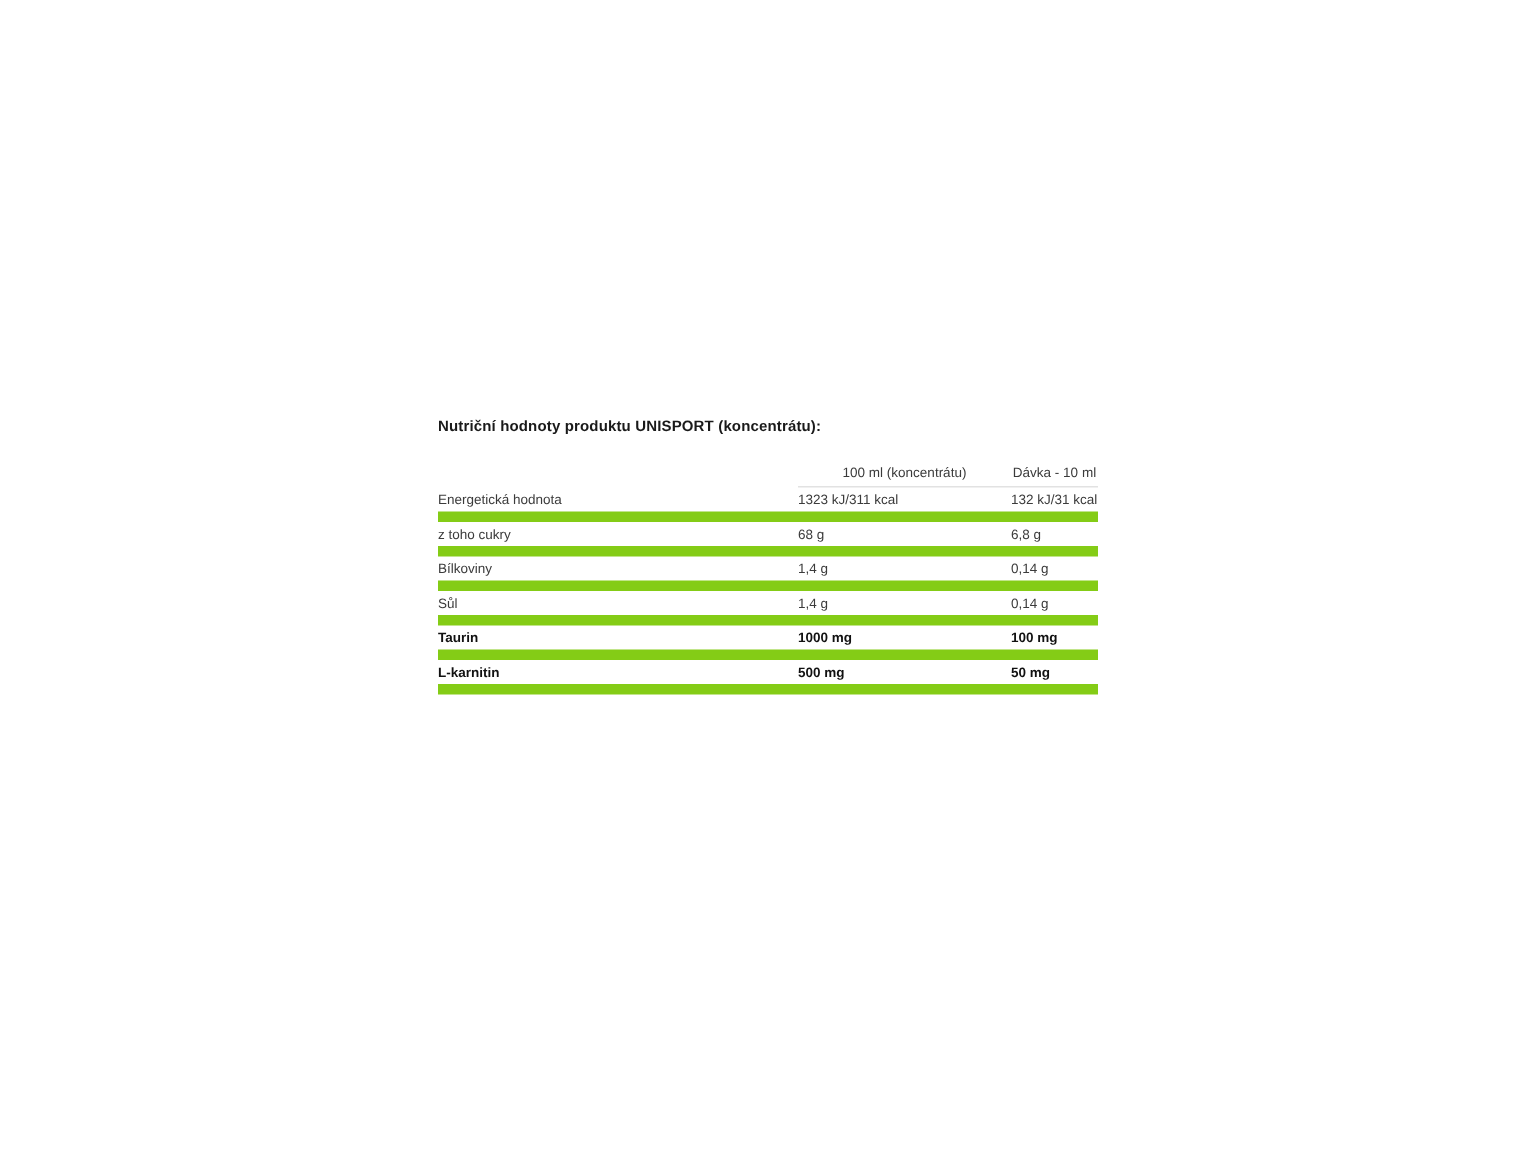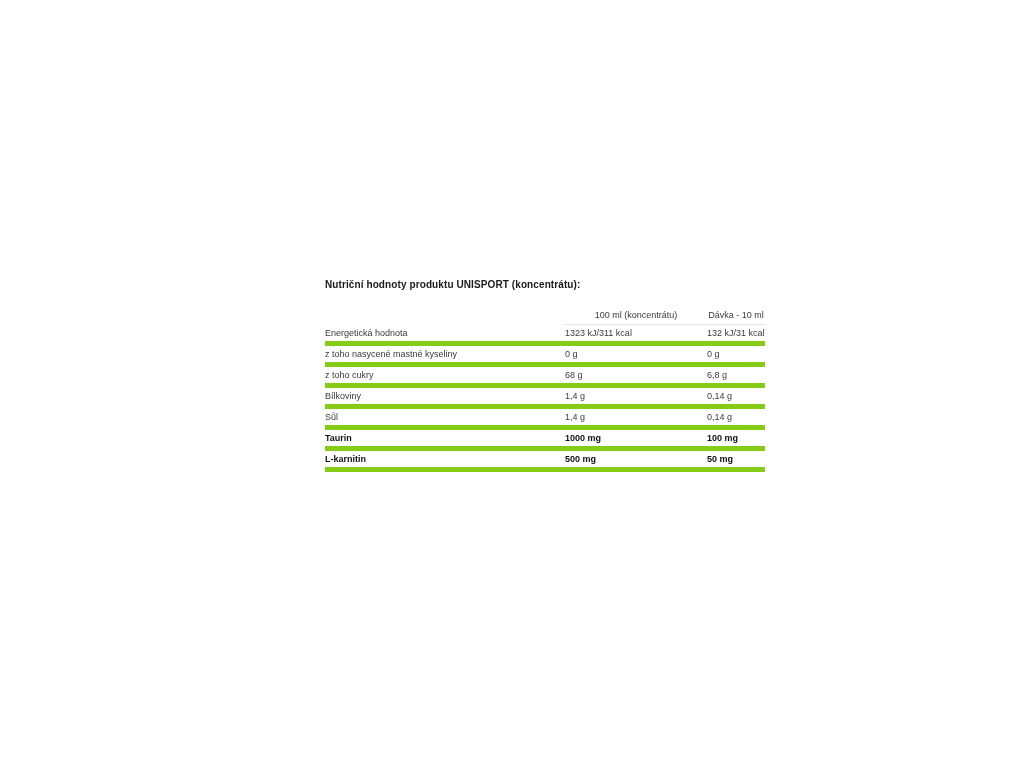--- a/index.html
+++ b/index.html
@@ -14,21 +14,20 @@
     color: #333333;
     position: relative;
     overflow: hidden;
   }
 
   .nutrition-block {
     position: absolute;
     left: 292px;
     top: 278px;
     width: 440px;
-    margin-left: 33px;
   }
 
   .block-title {
     font-size: 10px;
     font-weight: bold;
     color: #1a1a1a;
     letter-spacing: 0.1px;
     margin: 0 0 14px 0;
     line-height: 14px;
   }
@@ -46,21 +45,21 @@
   table.nutrition-table th,
   table.nutrition-table td {
     font-size: 9px;
     font-weight: normal;
     color: #3b3b3b;
     text-align: left;
     vertical-align: middle;
     padding: 0;
     height: 16px;
     line-height: 16px;
-    border-bottom: 5px solid #84cc16;
+    border-bottom: 7px solid #84cc16;
     white-space: nowrap;
   }
 
   table.nutrition-table thead th {
     border-bottom: 1px solid #e2e2e2;
     color: #3b3b3b;
     font-weight: normal;
     height: 18px;
     line-height: 18px;
     text-align: center;
@@ -101,25 +100,20 @@
         <th>Dávka - 10 ml</th>
       </tr>
     </thead>
     <tbody>
         <tr>
           <td>Energetická hodnota</td>
           <td class="val-cell">1323 kJ/311 kcal</td>
           <td class="val-cell">132 kJ/31 kcal</td>
         </tr>
         <tr>
-          <td class="indented">z toho nasycené mastné kyseliny</td>
-          <td class="val-cell">0 g</td>
-          <td class="val-cell">0 g</td>
-        </tr>
-        <tr>
           <td class="indented">z toho cukry</td>
           <td class="val-cell">68 g</td>
           <td class="val-cell">6,8 g</td>
         </tr>
         <tr>
           <td>Bílkoviny</td>
           <td class="val-cell">1,4 g</td>
           <td class="val-cell">0,14 g</td>
         </tr>
         <tr>

